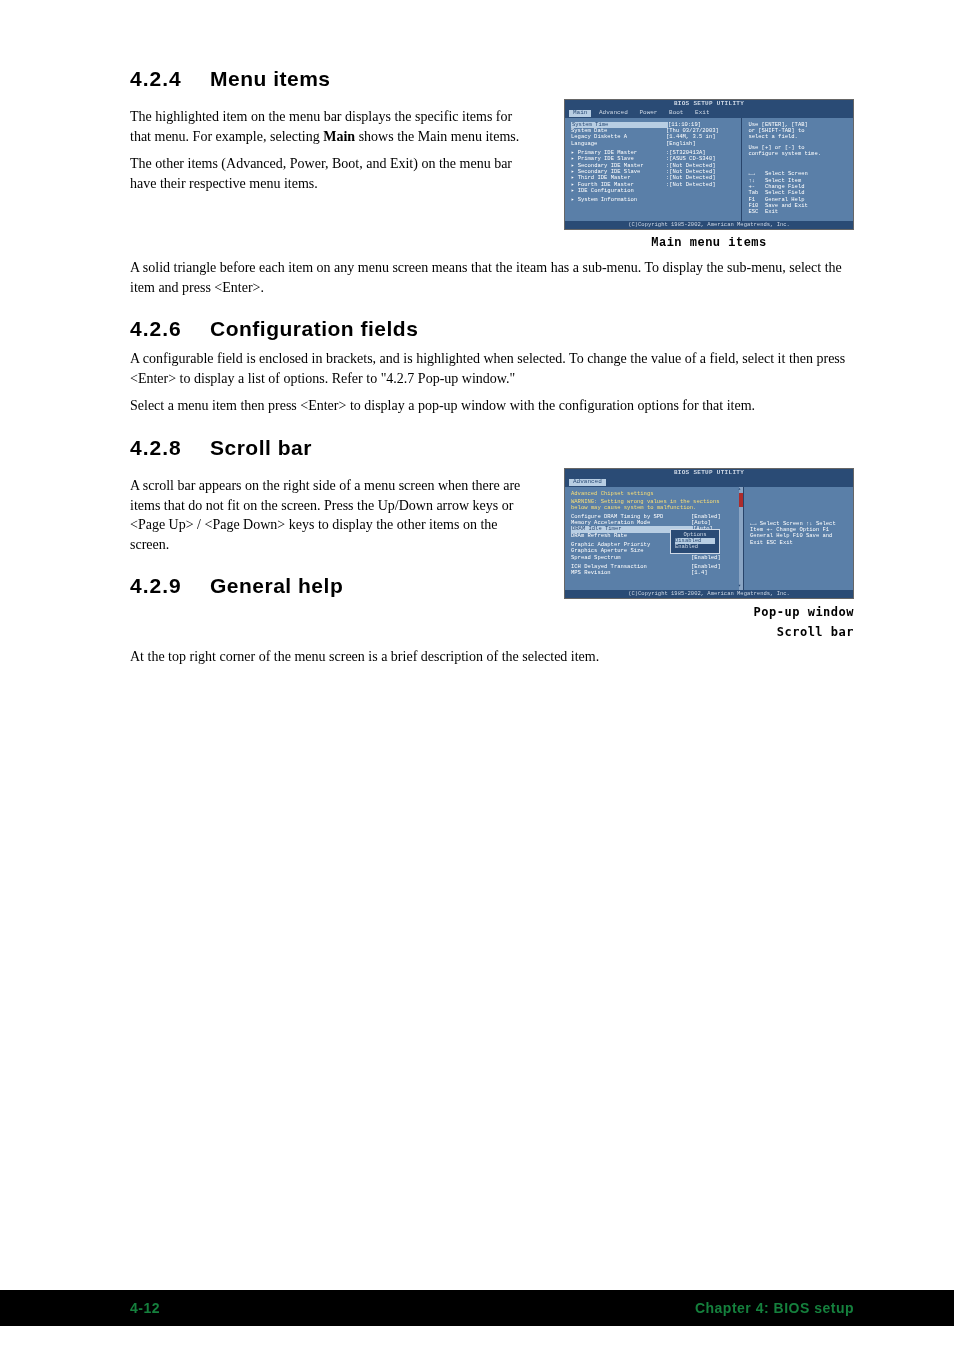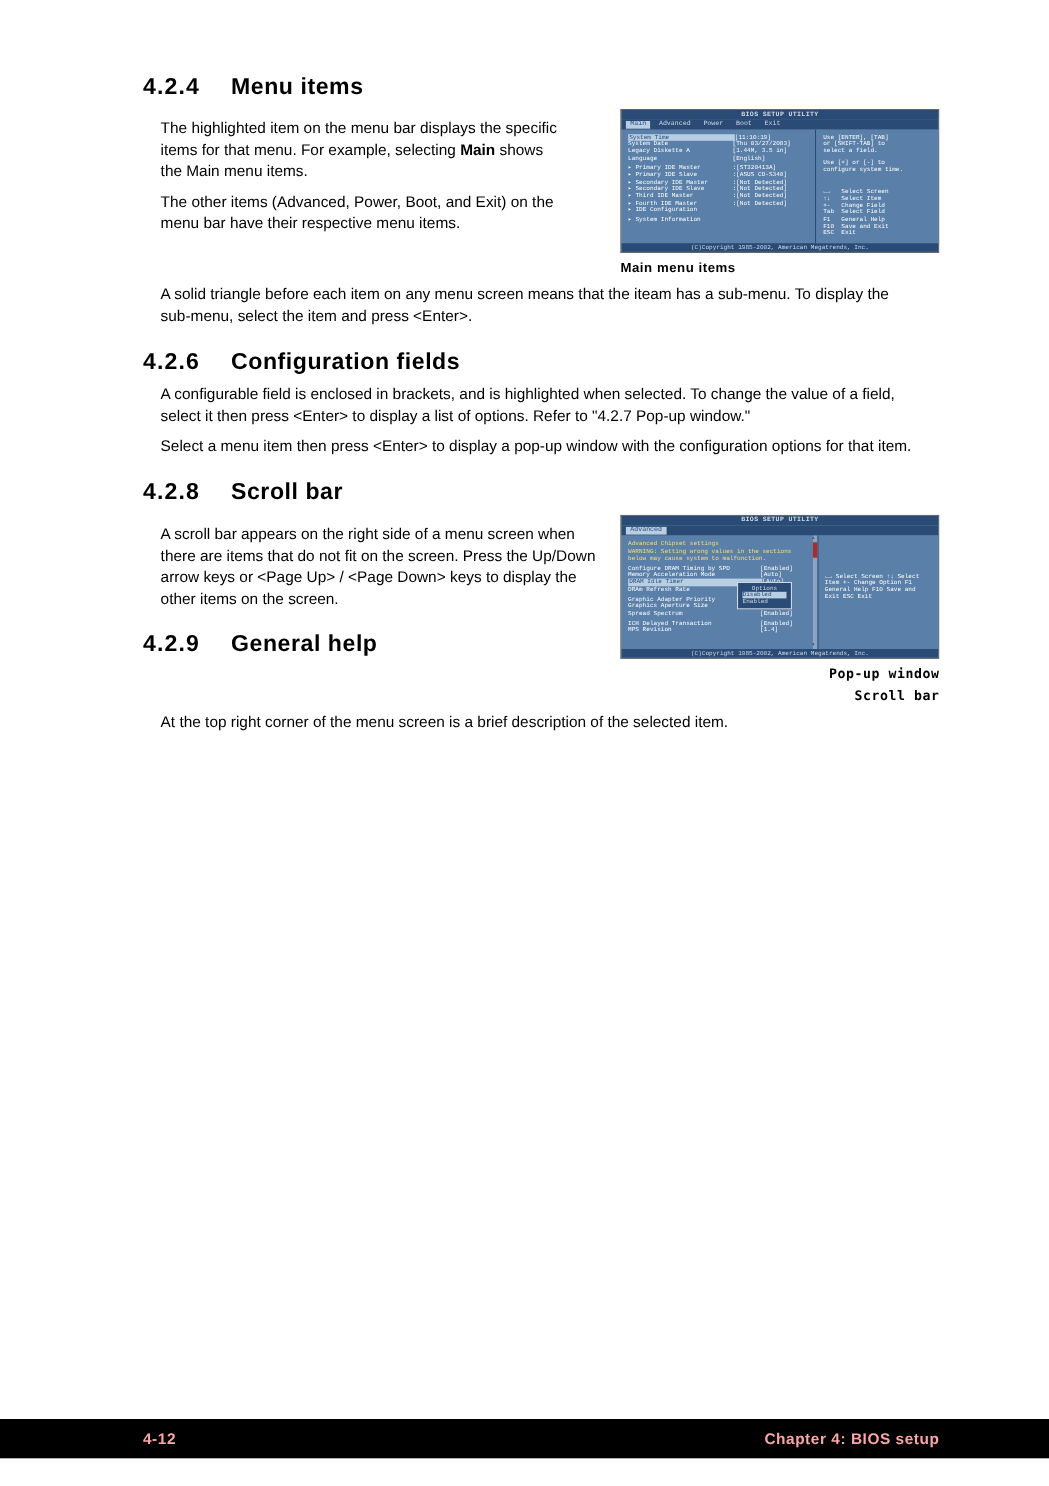--- a/index.html
+++ b/index.html
@@ -24,22 +24,22 @@
     letter-spacing: 0.5px;
   }
   h2 .secnum {
     display: inline-block;
     width: 80px;
     letter-spacing: 1px;
   }
   p {
     font-size: 14px;
     line-height: 1.4;
-    margin: 8px 16px;
-    font-family: Liberation Sans, sans-serif;
+    margin: 8px 0;
+    font-family: Liberation Serif, serif;
   }
   .two-col {
     overflow: hidden;
   }
   .left-col {
     width: 400px;
     float: left;
   }
   .right-col {
     width: 290px;
@@ -109,24 +109,25 @@
   .sel { background:#b8cee3; color:#2a4b75; padding:0 1px;}
   .bios-row .tri::before{ content:'▸ '; color:#fff;}
   .bios-foot {
     background: #2a4b75;
     color: #cfd9e6;
     text-align: center;
     font-size: 5.5px;
     padding: 1px;
   }
   .small-caption {
-    font-family: Liberation Sans, sans-serif;
+    font-family: Liberation Mono, monospace;
     font-size: 12px;
     font-weight: bold;
     letter-spacing: 0.5px;
+    text-align: center;
     margin-top: 6px;
   }
   .help-block {
     color:#fff;
     margin-top:14px;
   }
   .warning { color:#fadf76; }
   .yellow { color:#fadf76; }
   .popup-box {
     position:absolute;
@@ -169,21 +170,21 @@
   .fig2-labels {
     font-family: Verdana, monospace;
     font-size: 12px;
     font-weight: bold;
     letter-spacing:0.5px;
     text-align: right;
     margin-top: 6px;
   }
   .footer {
     background:#000;
-    color:#fca5a5;
+    color:#15803d;
     padding: 10px 100px 10px 130px;
     font-family: Verdana, Arial, sans-serif;
     font-size: 14px;
     font-weight: bold;
     letter-spacing:0.5px;
     display:flex;
     justify-content:space-between;
   }
   strong.inl { font-weight:bold; }
 </style>

